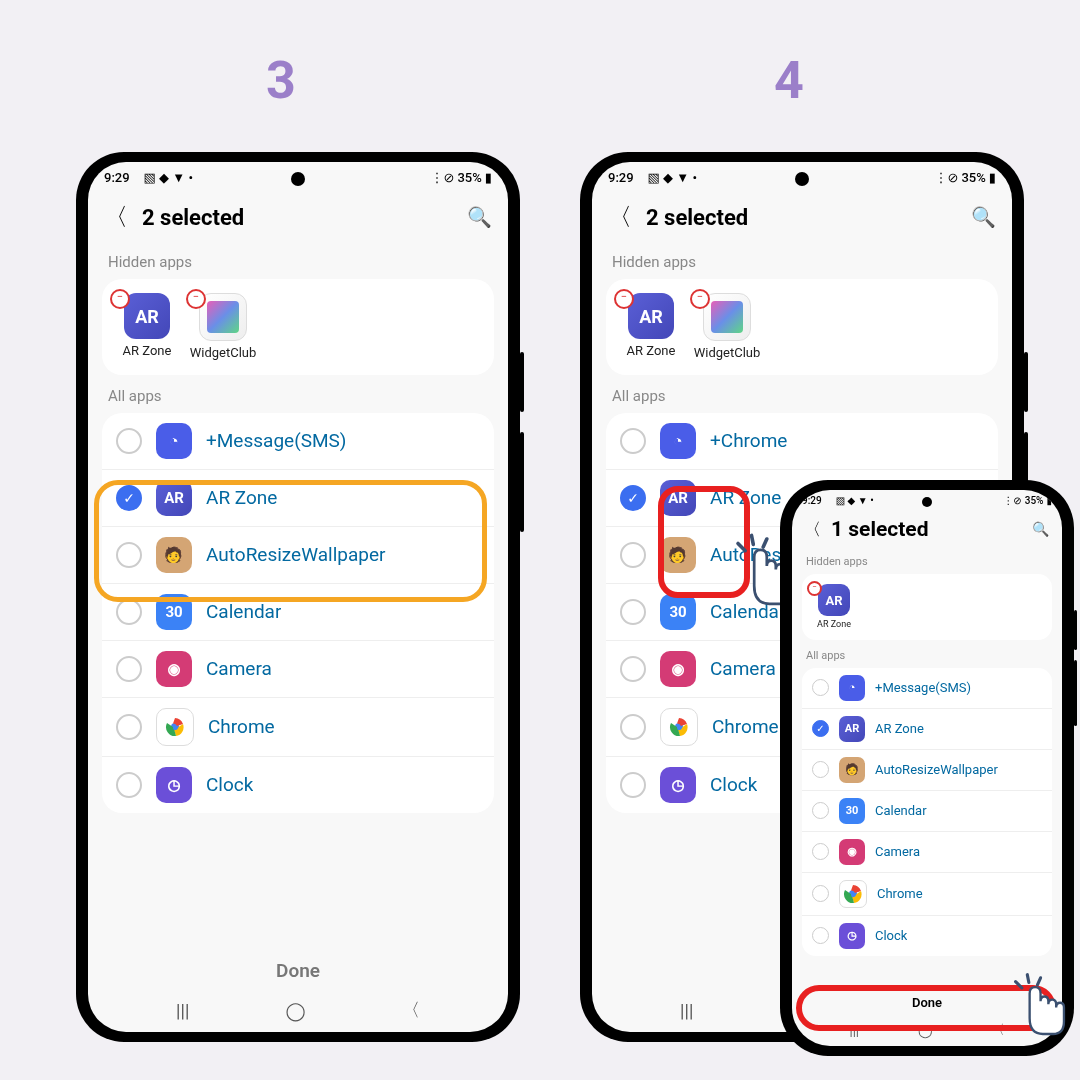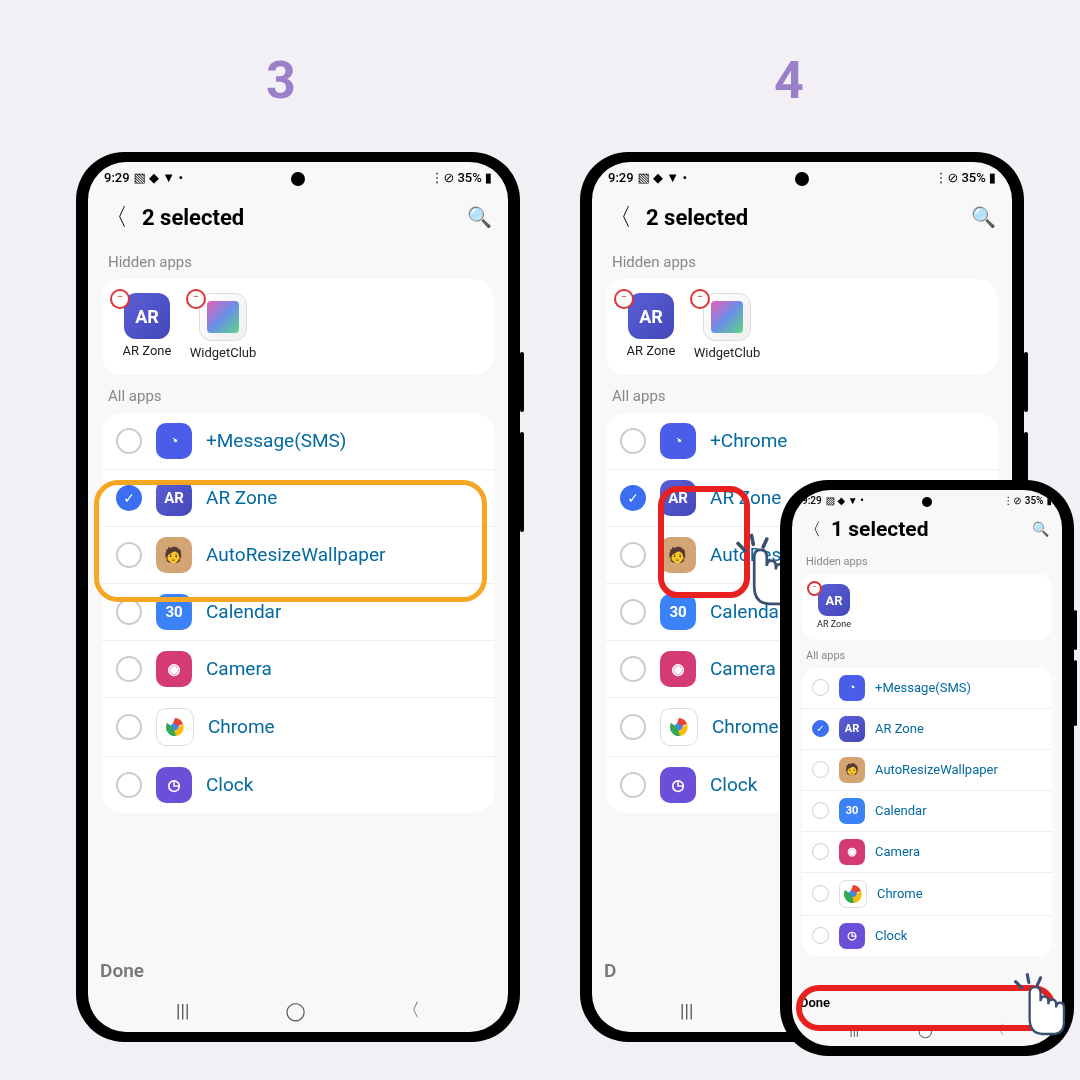--- a/index.html
+++ b/index.html
@@ -5,21 +5,21 @@
 body{margin:0;padding:0;width:1080px;height:1080px;background:#f2f0f4;font-family:-apple-system,BlinkMacSystemFont,"Segoe UI",Roboto,sans-serif;position:relative;overflow:hidden}
 .step-num{position:absolute;font-size:52px;font-weight:700;color:#9b7fc9}
 .phone{position:absolute;background:#000;border-radius:48px;padding:10px 12px}
 .phone-lg{width:420px;height:870px}
 .phone-sm{width:270px;height:556px}
 .screen{width:100%;height:100%;background:#f8f8f8;border-radius:38px;position:relative;overflow:hidden}
 .notch{position:absolute;top:10px;left:50%;transform:translateX(-50%);width:14px;height:14px;border-radius:50%;background:#000;z-index:5}
 .phone-sm .notch{width:10px;height:10px;top:7px}
 .status-bar{display:flex;justify-content:space-between;align-items:center;padding:8px 16px 4px;font-size:13px;font-weight:500;color:#000}
 .phone-sm .status-bar{font-size:10px;padding:5px 10px 3px}
-.status-left{display:flex;align-items:center;gap:4px}
+.status-left{display:flex;align-items:center;gap:14px}
 .status-right{display:flex;align-items:center;gap:3px}
 .header{display:flex;align-items:center;padding:12px 16px;gap:14px}
 .phone-sm .header{padding:8px 12px;gap:10px}
 .chevron{font-size:24px;font-weight:300;color:#000}
 .phone-sm .chevron{font-size:17px}
 .header-title{font-size:22px;font-weight:700;flex:1}
 .phone-sm .header-title{font-size:21px}
 .search-icon{font-size:20px}
 .phone-sm .search-icon{font-size:14px}
 .section-label{padding:8px 20px 4px;font-size:15px;color:#888}
@@ -40,21 +40,21 @@
 .phone-sm .list-row{padding:7px 10px;gap:10px}
 .list-row:last-child{border-bottom:none}
 .radio{width:22px;height:22px;border-radius:50%;border:2px solid #ccc;flex-shrink:0;display:flex;align-items:center;justify-content:center}
 .phone-sm .radio{width:15px;height:15px;border-width:1.5px}
 .radio.checked{background:#3b6ef0;border-color:#3b6ef0;color:#fff;font-size:14px}
 .phone-sm .radio.checked{font-size:10px}
 .row-icon{width:36px;height:36px;border-radius:10px;display:flex;align-items:center;justify-content:center;font-size:15px;font-weight:700;color:#fff;flex-shrink:0}
 .phone-sm .row-icon{width:26px;height:26px;border-radius:7px;font-size:11px}
 .row-label{font-size:19px;color:#0369a1;white-space:nowrap;overflow:hidden;text-overflow:ellipsis}
 .phone-sm .row-label{font-size:13px}
-.done-bar{position:absolute;bottom:38px;left:0;right:0;text-align:left;font-size:19px;font-weight:600;color:#777;padding:12px}
+.done-bar{position:absolute;bottom:38px;left:0;right:0;text-align:center;font-size:19px;font-weight:600;color:#777;padding:12px}
 .phone-sm .done-bar{bottom:28px;font-size:13px;padding:8px}
 .nav-bar{position:absolute;bottom:0;left:0;right:0;display:flex;justify-content:space-around;align-items:center;padding:10px 40px;color:#555;font-size:18px}
 .phone-sm .nav-bar{padding:7px 28px;font-size:13px}
 .highlight-orange{position:absolute;border:5px solid #f5a623;border-radius:24px;pointer-events:none}
 .highlight-red{position:absolute;border:6px solid #e82020;border-radius:20px;pointer-events:none}
 .highlight-red-btn{position:absolute;border:6px solid #e82020;border-radius:30px;pointer-events:none}
 .tap-hand{position:absolute;width:90px;height:90px}
 .tap-hand svg{width:100%;height:100%}
 .side-btn{position:absolute;background:#000;border-radius:3px}
 

